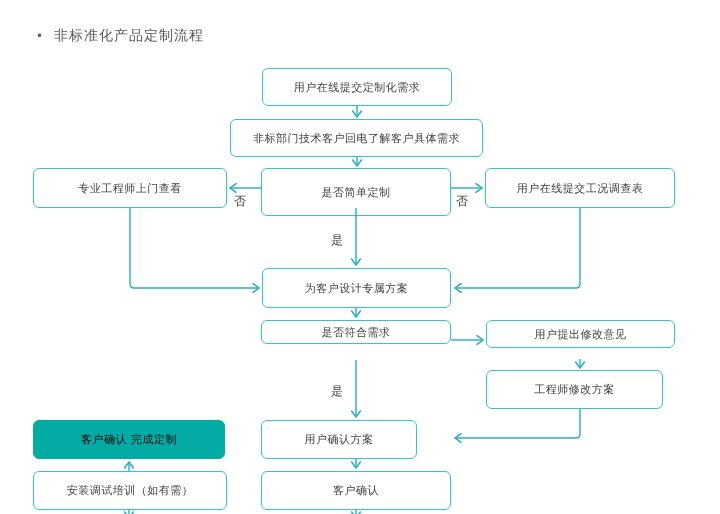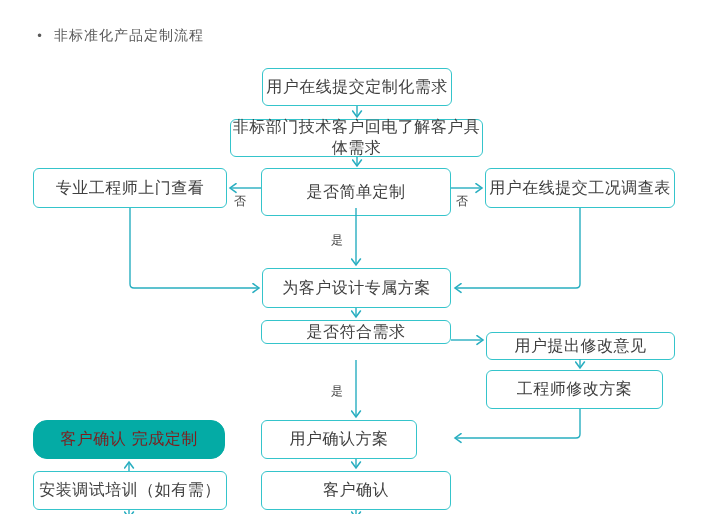--- a/index.html
+++ b/index.html
@@ -16,30 +16,29 @@
     display:flex;align-items:center;gap:10px;
   }
   .page-title .bullet{font-size:12px;color:#595959;}
   .node{
     position:absolute;
     box-sizing:border-box;
     display:flex;align-items:center;justify-content:center;
     background:#ffffff;
     border:1.5px solid #35C4CB;
     border-radius:6px;
-    font-size:16px;color:#404040;
-    text-align:center;
+    font-size:11px;color:#404040;
+    text-align:left;
     letter-spacing:0.5px;
     z-index:2;
   }
   .node.filled{
     background:#04ABA5;
     border-color:#04ABA5;
-    color:#7f1d1d;
-    border-radius:14px;
+    color:#000000;
   }
   .edge-label{
     position:absolute;
     font-size:12px;color:#404040;
     z-index:3;
     letter-spacing:0.5px;
   }
   svg.connectors{
     position:absolute;left:0;top:0;
     z-index:4;
@@ -68,21 +67,21 @@
   <div class="node" style="left:33px;top:168px;width:194px;height:40px;">专业工程师上门查看</div>
 
   <div class="node" style="left:261px;top:168px;width:190px;height:48px;">是否简单定制</div>
 
   <div class="node" style="left:485px;top:168px;width:190px;height:40px;">用户在线提交工况调查表</div>
 
   <div class="node" style="left:262px;top:268px;width:189px;height:40px;">为客户设计专属方案</div>
 
   <div class="node" style="left:261px;top:320px;width:190px;height:24px;">是否符合需求</div>
 
-  <div class="node" style="left:486px;top:320px;width:189px;height:28px;margin-top:12px;">用户提出修改意见</div>
+  <div class="node" style="left:486px;top:320px;width:189px;height:28px;">用户提出修改意见</div>
 
   <div class="node" style="left:486px;top:370px;width:177px;height:39px;">工程师修改方案</div>
 
   <div class="node" style="left:261px;top:420px;width:156px;height:39px;">用户确认方案</div>
 
   <div class="node" style="left:261px;top:471px;width:190px;height:39px;">客户确认</div>
 
   <div class="node filled" style="left:33px;top:420px;width:192px;height:39px;">客户确认 完成定制</div>
 
   <div class="node" style="left:33px;top:471px;width:194px;height:39px;">安装调试培训（如有需）</div>

